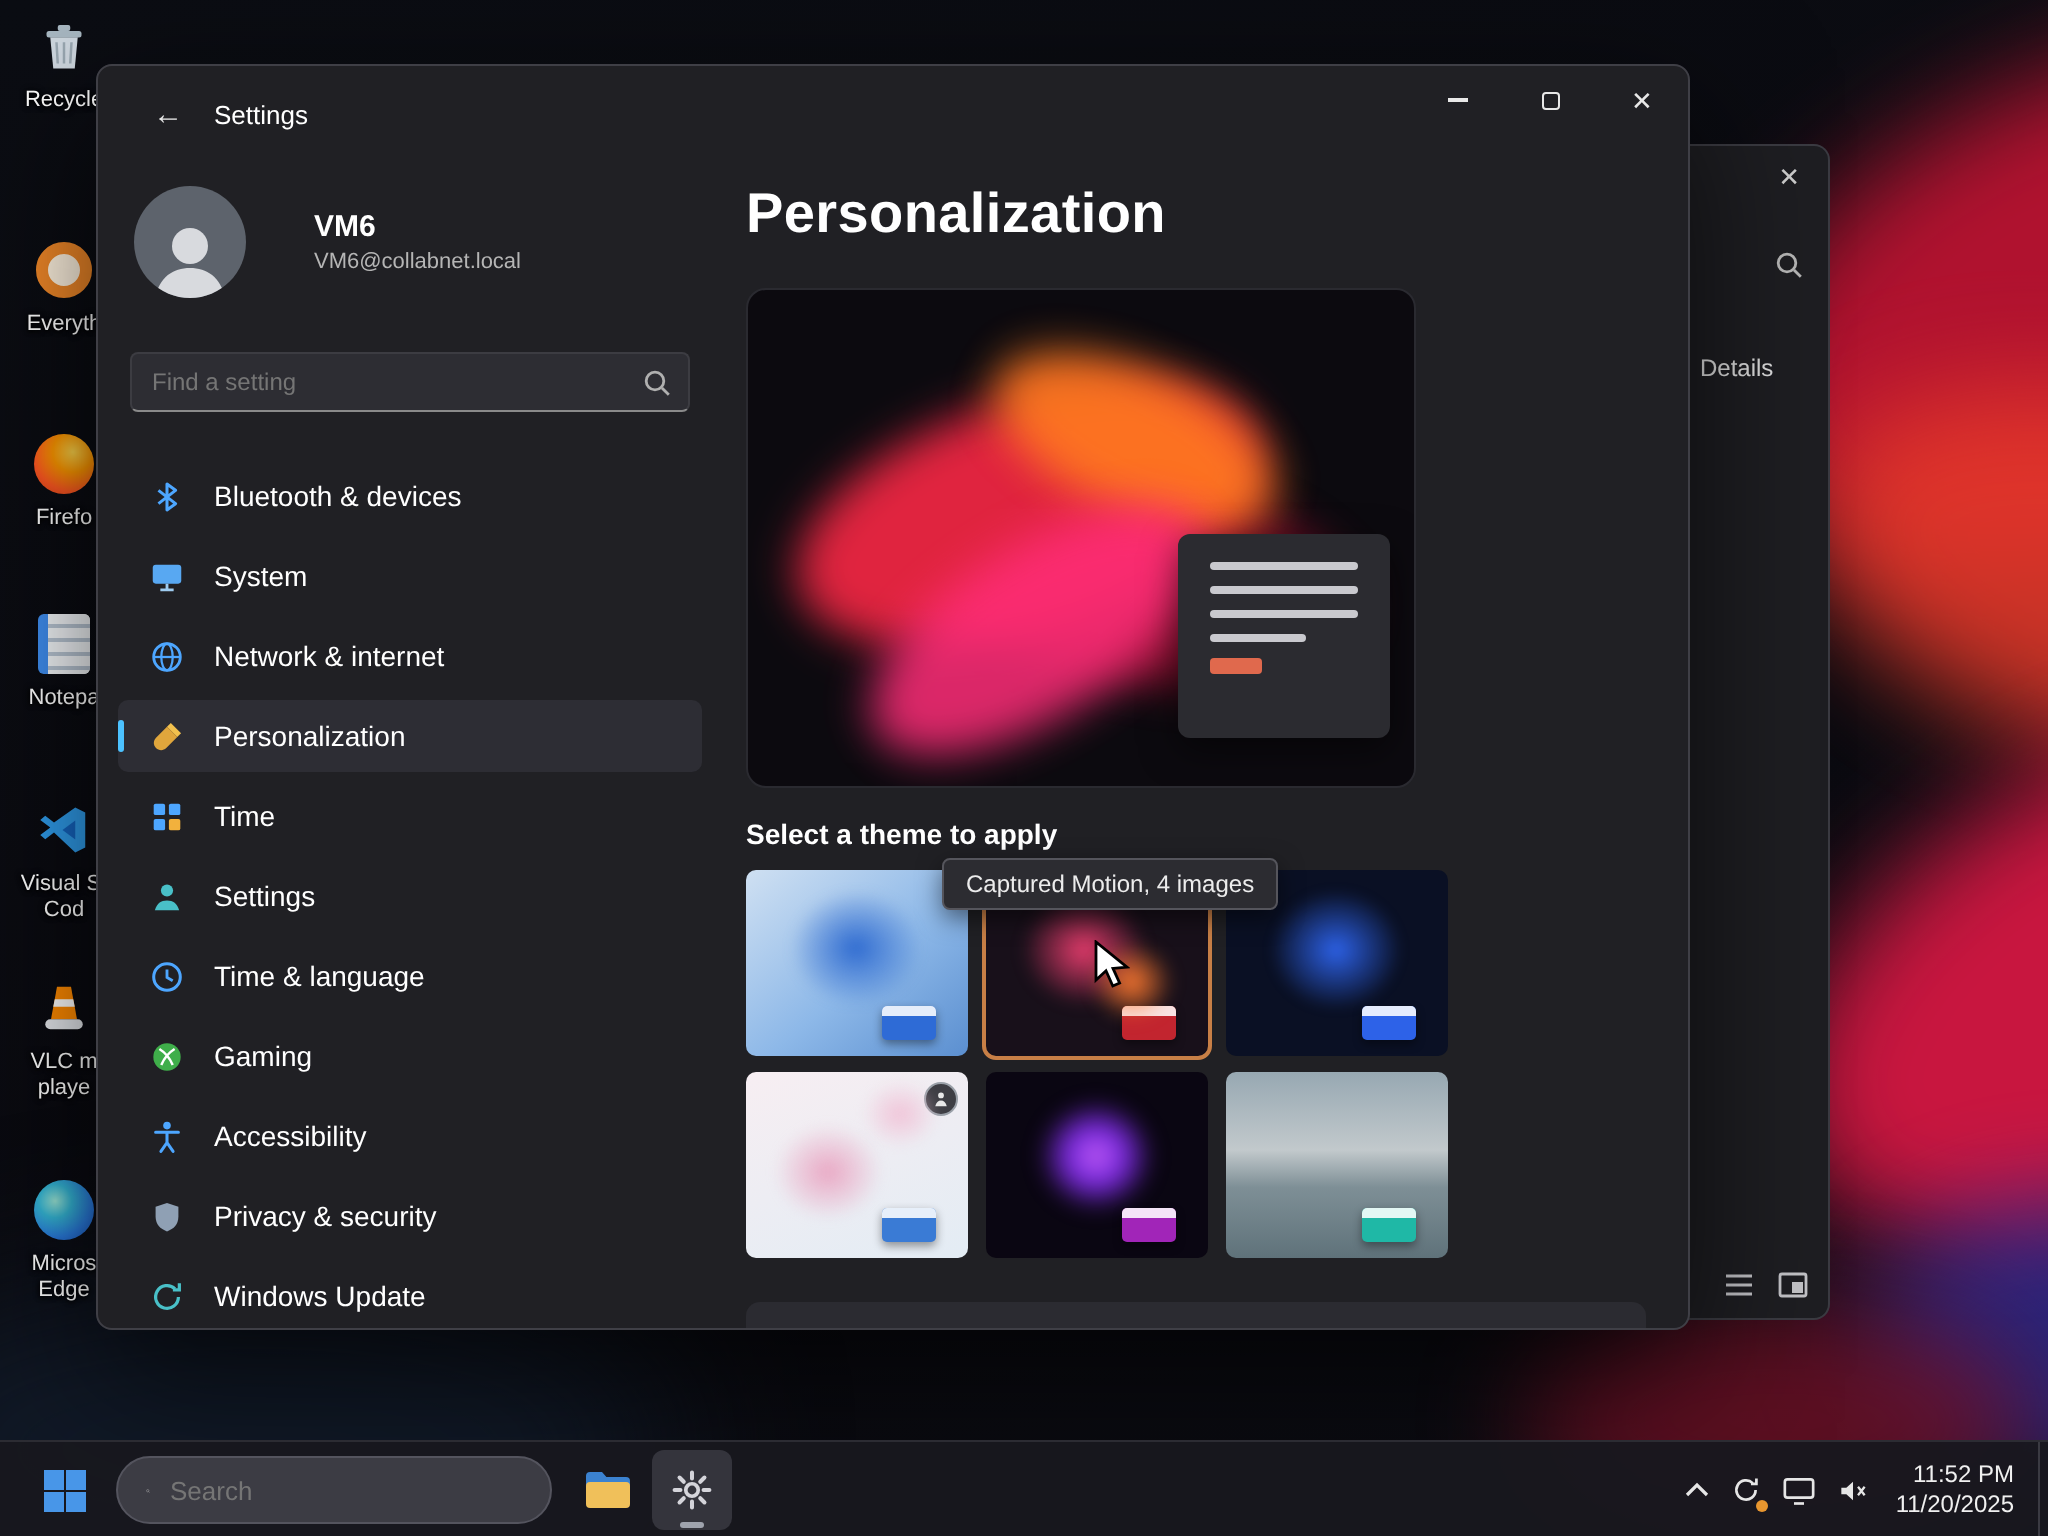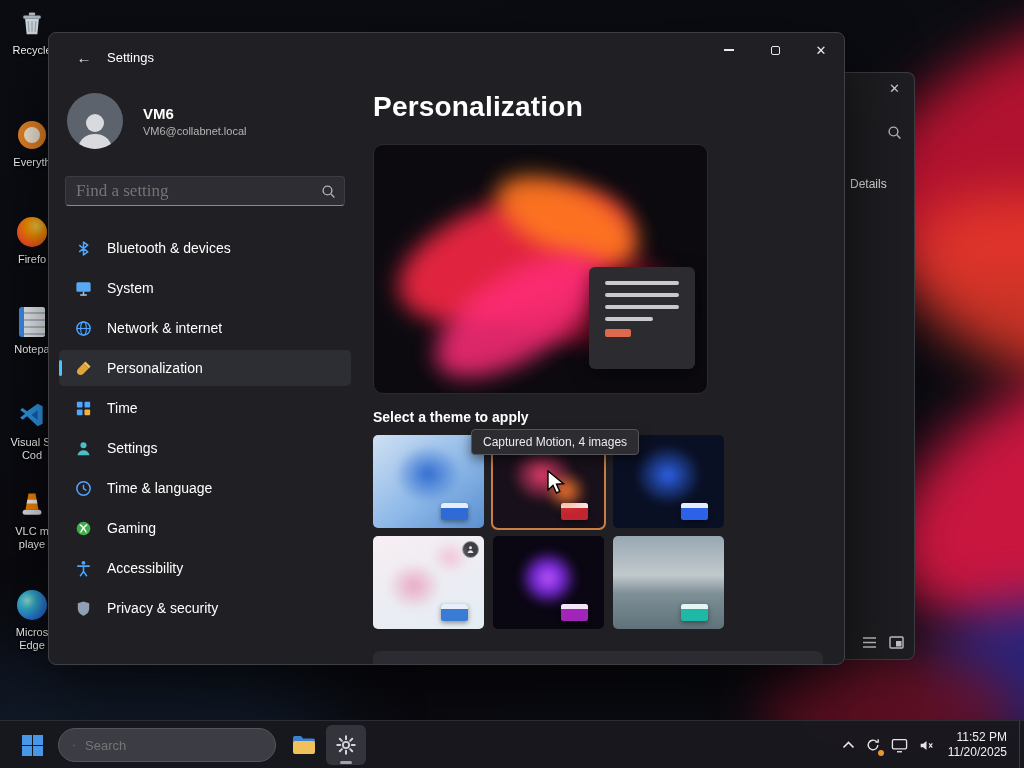--- a/index.html
+++ b/index.html
@@ -46,29 +46,29 @@
   .back-btn { width:22px; height:22px; display:flex; align-items:center; justify-content:center;
               color:#e8e8e8; font-size:15px; cursor:pointer; }
   .win-title { margin-left:12px; font-size:13px; font-weight:400; }
   .caption-btns { position:absolute; right:0; top:0; display:flex; }
   .cap { width:46px; height:34px; display:flex; align-items:center; justify-content:center; cursor:pointer; color:#e8e8e8; }
   .cap .min-glyph { width:10px; height:1.5px; background:#e8e8e8; }
   .cap .max-glyph { width:9px; height:9px; border:1.3px solid #e8e8e8; border-radius:2px; }
   .cap.close { font-size:13px; }
 
   
-  .profile { position:absolute; left:18px; top:60px; display:flex; align-items:center; gap:20px; }
+  .profile { position:absolute; left:18px; top:60px; display:flex; align-items:center; gap:34px; }
   .avatar { width:56px; height:56px; border-radius:50%; background:#5d636c; display:flex; align-items:flex-end; justify-content:center; overflow:hidden; }
   .pname { font-size:15px; font-weight:700; }
   .pmail { font-size:11px; color:#b5b5b5; margin-top:3px; }
   .find { position:absolute; left:16px; top:143px; width:280px; height:30px; background:#2d2d33;
           border:1px solid #3c3c42; border-bottom:1px solid #8a8a8a; border-radius:4px;
           display:flex; align-items:center; padding:0 8px 0 10px; }
-  .find input { flex:1; background:transparent; border:none; outline:none; color:#cfcfcf; font-size:17px;
-                font-family:Liberation Serif, serif; }
+  .find input { flex:1; background:transparent; border:none; outline:none; color:#cfcfcf; font-size:12px;
+                font-family:Liberation Sans, sans-serif; }
   .nav { position:absolute; left:10px; top:197px; width:292px; }
   .nav-item { position:relative; height:36px; margin-bottom:4px; display:flex; align-items:center; gap:14px;
               padding-left:14px; border-radius:5px; font-size:14px; cursor:pointer; }
   .nav-item.selected { background:#2d2d34; }
   .nav-item.selected::before { content:""; position:absolute; left:0; top:10px; width:3px; height:16px;
               border-radius:2px; background:#4cc2ff; }
   .nicon { width:20px; height:20px; display:flex; align-items:center; justify-content:center; }
 
   
   .page-title { position:absolute; left:324px; top:58px; font-size:28px; font-weight:700; letter-spacing:.2px; }
@@ -358,20 +358,29 @@
         <span>Accessibility</span>
       </div>
       <div class="nav-item">
         <span class="nicon">
             <svg width="19" height="19" viewBox="0 0 20 20">
               <path d="M10 2.6l6 2v5.2c0 4-2.4 6.6-6 7.8-3.6-1.2-6-3.8-6-7.8V4.6z" fill="#8fa0b4"></path>
             </svg>
           </span>
         <span>Privacy &amp; security</span>
       </div>
+      <div class="nav-item">
+        <span class="nicon">
+            <svg width="19" height="19" viewBox="0 0 20 20">
+              <path d="M16 10a6 6 0 1 1-1.8-4.3" fill="none" stroke="#49c0c8" stroke-width="1.7"></path>
+              <path d="M16.5 2.8v3.4h-3.4" fill="none" stroke="#49c0c8" stroke-width="1.7"></path>
+            </svg>
+          </span>
+        <span>Windows Update</span>
+      </div>
     </div>
 
     <div class="page-title">Personalization</div>
 
     <div class="hero">
       <div class="hb hb4"></div>
       <div class="hb hb1"></div>
       <div class="hb hb2"></div>
       <div class="hb hb3"></div>
       <div class="hero-card">

